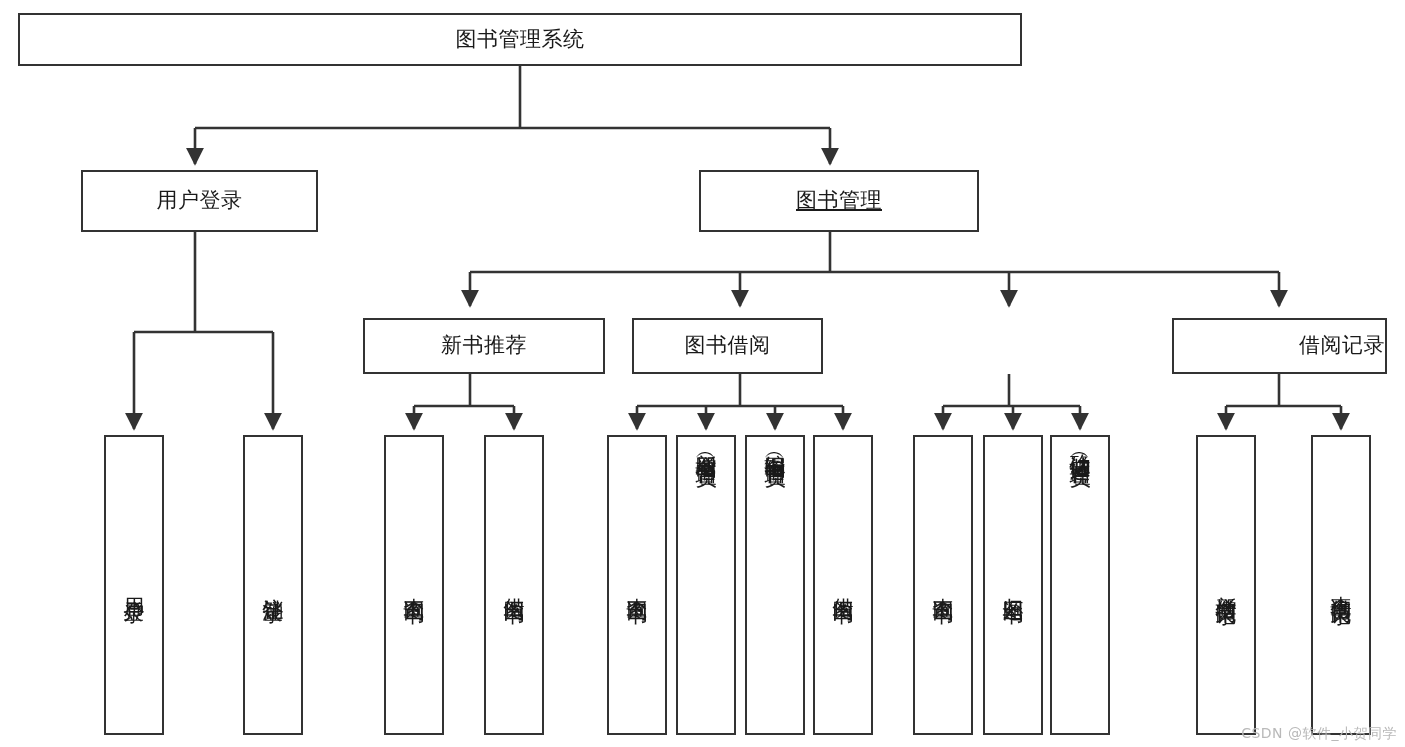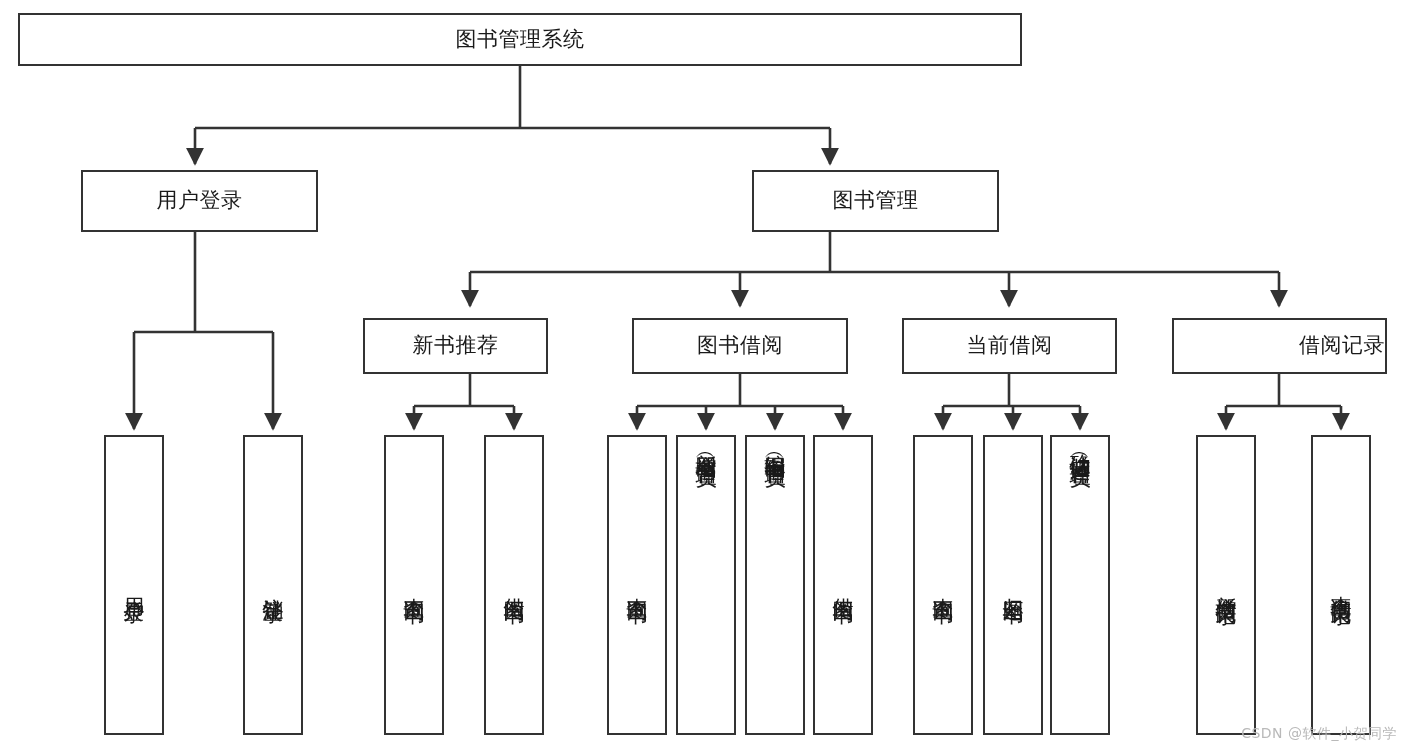--- a/index.html
+++ b/index.html
@@ -128,32 +128,29 @@
     </g>
   </svg>
 
   <div class="node horiz" style="left:18px; top:13px; width:1004px; height:53px;">
     <span class="node-label">图书管理系统</span>
   </div>
 
   <div class="node horiz" style="left:81px; top:170px; width:237px; height:62px;">
     <span class="node-label">用户登录</span>
   </div>
-  <div class="node horiz" style="left:752px; top:170px; width:247px; height:62px;">
+  <div class="node horiz" style="left:699px; top:170px; width:280px; height:62px;text-decoration:underline;">
     <span class="node-label">图书管理</span>
   </div>
 
-  <div class="node horiz" style="left:363px; top:318px; width:185px; height:56px;">
+  <div class="node horiz" style="left:363px; top:318px; width:242px; height:56px;">
     <span class="node-label">新书推荐</span>
   </div>
-  <div class="node horiz" style="left:632px; top:318px; width:216px; height:56px;">
+  <div class="node horiz" style="left:632px; top:318px; width:191px; height:56px;">
     <span class="node-label">图书借阅</span>
-  </div>
-  <div class="node horiz" style="left:902px; top:318px; width:215px; height:56px;">
-    <span class="node-label">当前借阅</span>
   </div>
   <div class="node horiz" style="left:1172px; top:318px; width:215px; height:56px;justify-content:flex-end;">
     <span class="node-label">借阅记录</span>
   </div>
 
   <div class="node vert centered" style="left:104px; top:435px; width:60px; height:300px;">
     <span class="node-label">用户登录</span>
   </div>
   <div class="node vert centered" style="left:243px; top:435px; width:60px; height:300px;">
     <span class="node-label">注销登录</span>

